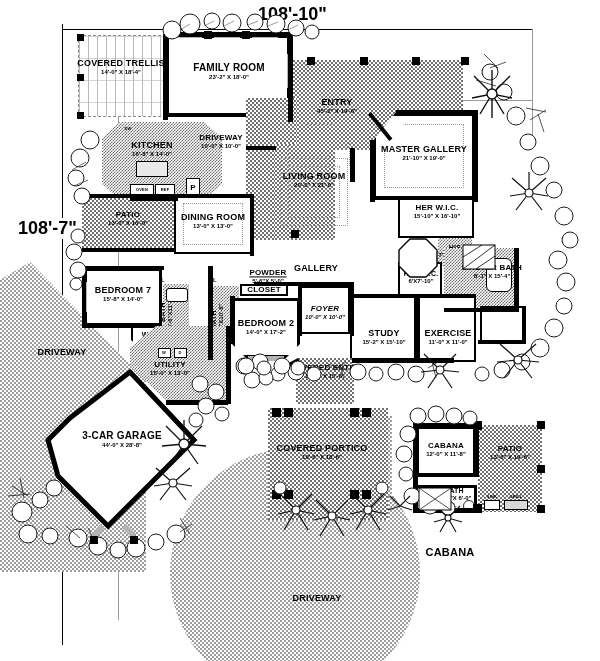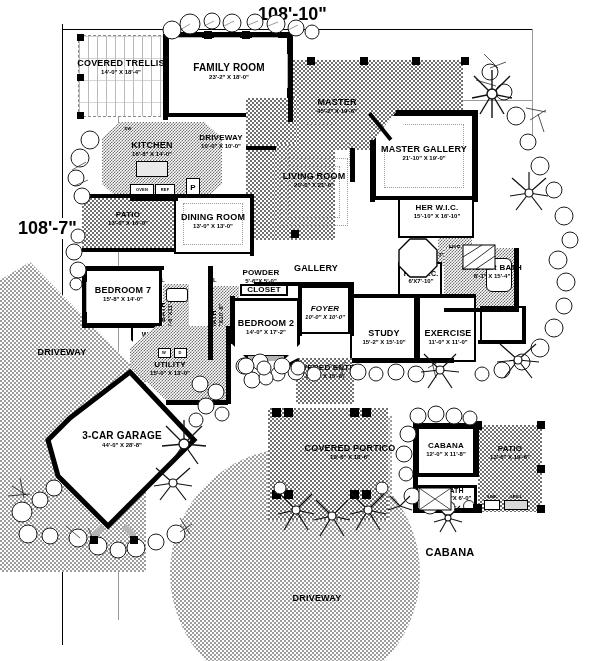--- a/index.html
+++ b/index.html
@@ -119,21 +119,21 @@
   <div class="gwall" style="left:252px;top:33px;width:26px;height:5px;"></div>
   <div class="wall" style="left:166px;top:31px;width:8px;height:8px;"></div>
   <div class="wall" style="left:204px;top:31px;width:8px;height:8px;"></div>
   <div class="wall" style="left:242px;top:31px;width:8px;height:8px;"></div>
   <div class="gwall" style="left:287px;top:54px;width:5px;height:34px;"></div>
 
   <div class="hatch" style="left:291px;top:60px;width:172px;height:90px;"></div>
   <div class="hatch" style="left:246px;top:98px;width:50px;height:142px;"></div>
   <div class="hatch" style="left:275px;top:144px;width:60px;height:96px;"></div>
   <div class="lbl two" style="left:337px;top:106px;font-size:9px;">
-    <span class="nm">MASTER</span>
+    <span class="nm">ENTRY</span>
     <span class="dm">45'-2" X 19'-6"</span>
   </div>
   <div class="wall" style="left:307px;top:57px;width:8px;height:8px;"></div>
   <div class="wall" style="left:360px;top:57px;width:8px;height:8px;"></div>
   <div class="wall" style="left:412px;top:57px;width:8px;height:8px;"></div>
   <div class="wall" style="left:461px;top:57px;width:8px;height:8px;"></div>
   <div class="wall" style="left:291px;top:230px;width:8px;height:8px;"></div>
   <div class="wall" style="left:238px;top:230px;width:8px;height:8px;"></div>
   <div class="wall" style="left:246px;top:146px;width:30px;height:4px;"></div>
 
@@ -257,21 +257,21 @@
 
   <div class="hatch fine" style="left:213px;top:286px;width:26px;height:56px;"></div>
   <div class="lbl two vert" style="left:217px;top:320px;font-size:7px;">
     <span class="nm">BATH</span>
     <span class="dm">5'-6"X10'-6"</span>
   </div>
   <div class="lbl" style="left:215px;top:280px;font-size:6px;">
     <span class="nm">L</span>
   </div>
 
-  <div class="lbl two" style="left:261px;top:277px;font-size:8px;">
+  <div class="lbl two" style="left:268px;top:277px;font-size:8px;text-decoration:underline;">
     <span class="nm">POWDER</span>
     <span class="dm">5'-6"X 5'-0"</span>
   </div>
 
   <div class="room thin" style="left:240px;top:284px;width:48px;height:12px;border-width:2px;"></div>
   <div class="lbl" style="left:264px;top:290px;font-size:8px;">
     <span class="nm">CLOSET</span>
   </div>
 
   <div class="lbl" style="left:316px;top:268px;font-size:9px;">
@@ -333,21 +333,21 @@
     </svg>
   </div>
   <div class="lbl two" style="left:122px;top:440px;font-size:10px;">
     <span class="nm">3-CAR GARAGE</span>
     <span class="dm">44'-0" X 28'-8"</span>
   </div>
 
   <div style="position:absolute;left:268px;top:408px;width:120px;height:112px;overflow:hidden;">
     <div class="hatch" style="position:absolute;left:0;top:0;width:120px;height:112px;"></div>
   </div>
-  <div class="lbl two" style="left:322px;top:452px;font-size:9px;margin-left:28px;">
+  <div class="lbl two" style="left:322px;top:452px;font-size:9px;">
     <span class="nm" style="line-height:1.05;">COVERED PORTICO</span>
     <span class="dm">19'-6" X 18'-6"</span>
   </div>
   <div class="wall" style="left:272px;top:408px;width:9px;height:9px;"></div>
   <div class="wall" style="left:284px;top:408px;width:9px;height:9px;"></div>
   <div class="wall" style="left:350px;top:408px;width:9px;height:9px;"></div>
   <div class="wall" style="left:362px;top:408px;width:9px;height:9px;"></div>
   <div class="wall" style="left:272px;top:490px;width:9px;height:9px;"></div>
   <div class="wall" style="left:284px;top:490px;width:9px;height:9px;"></div>
   <div class="wall" style="left:350px;top:490px;width:9px;height:9px;"></div>

